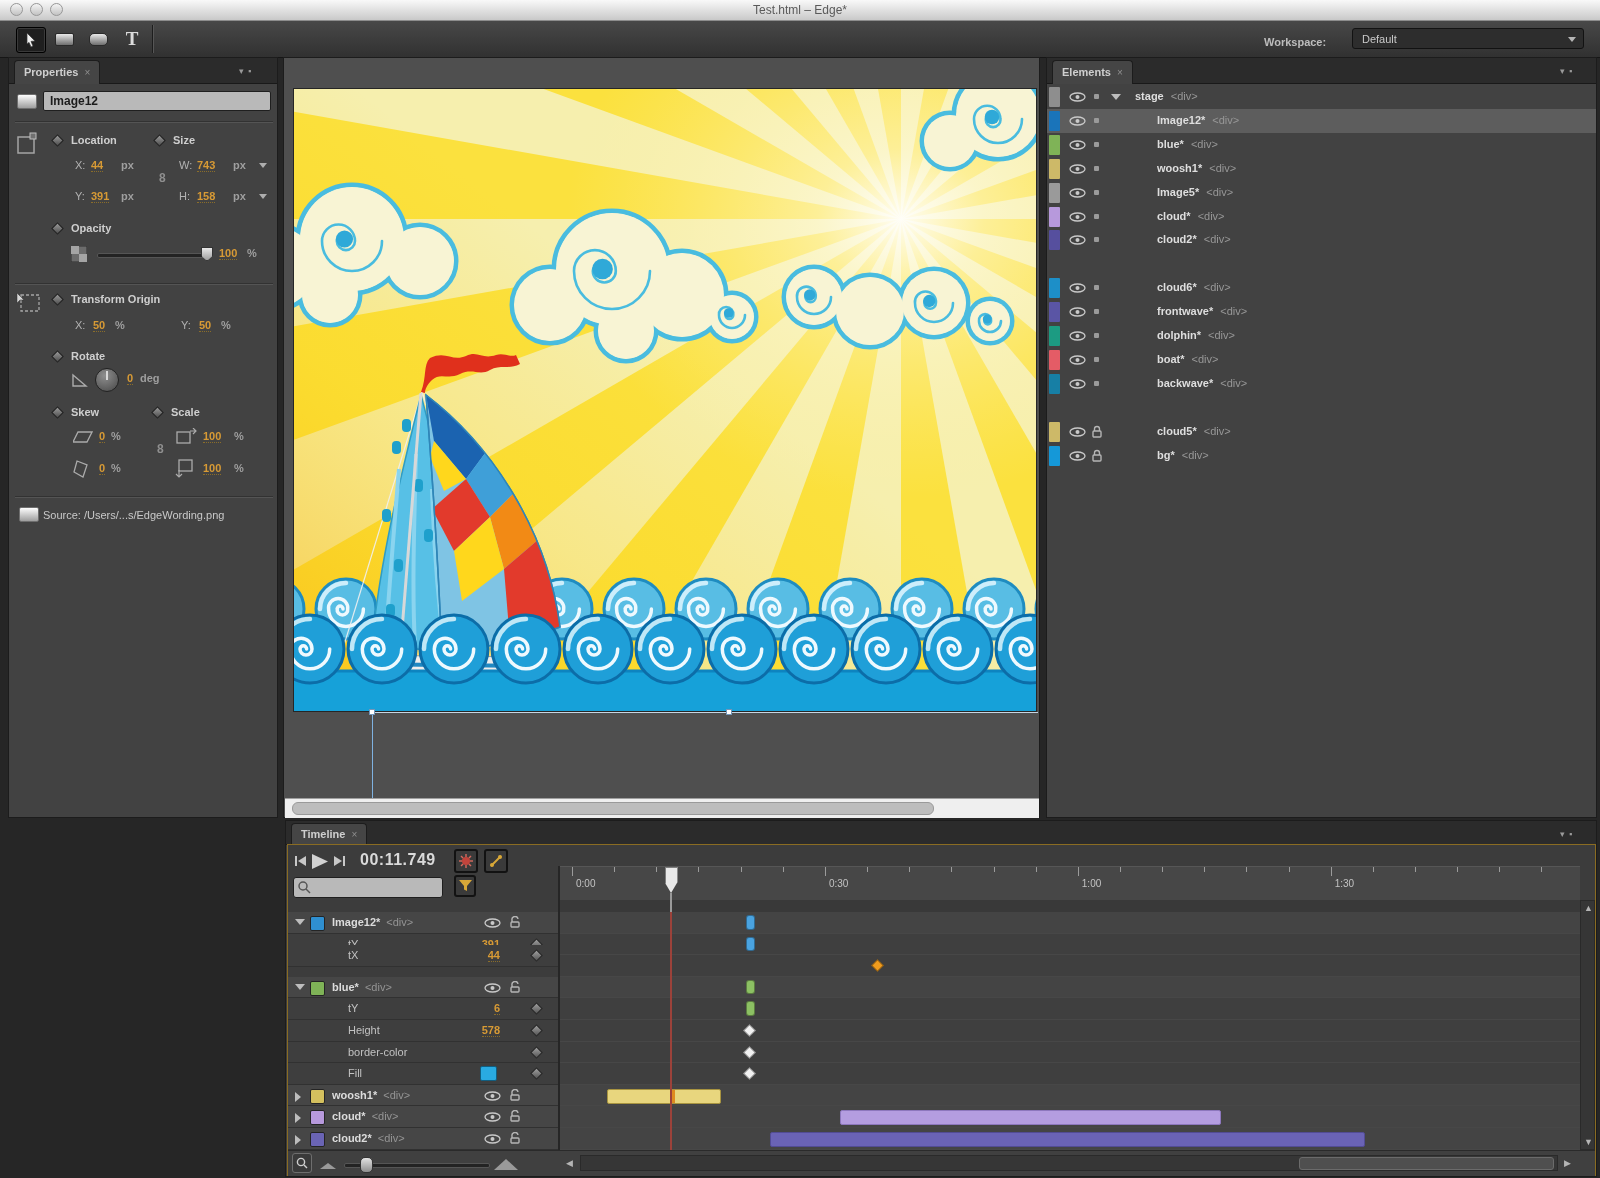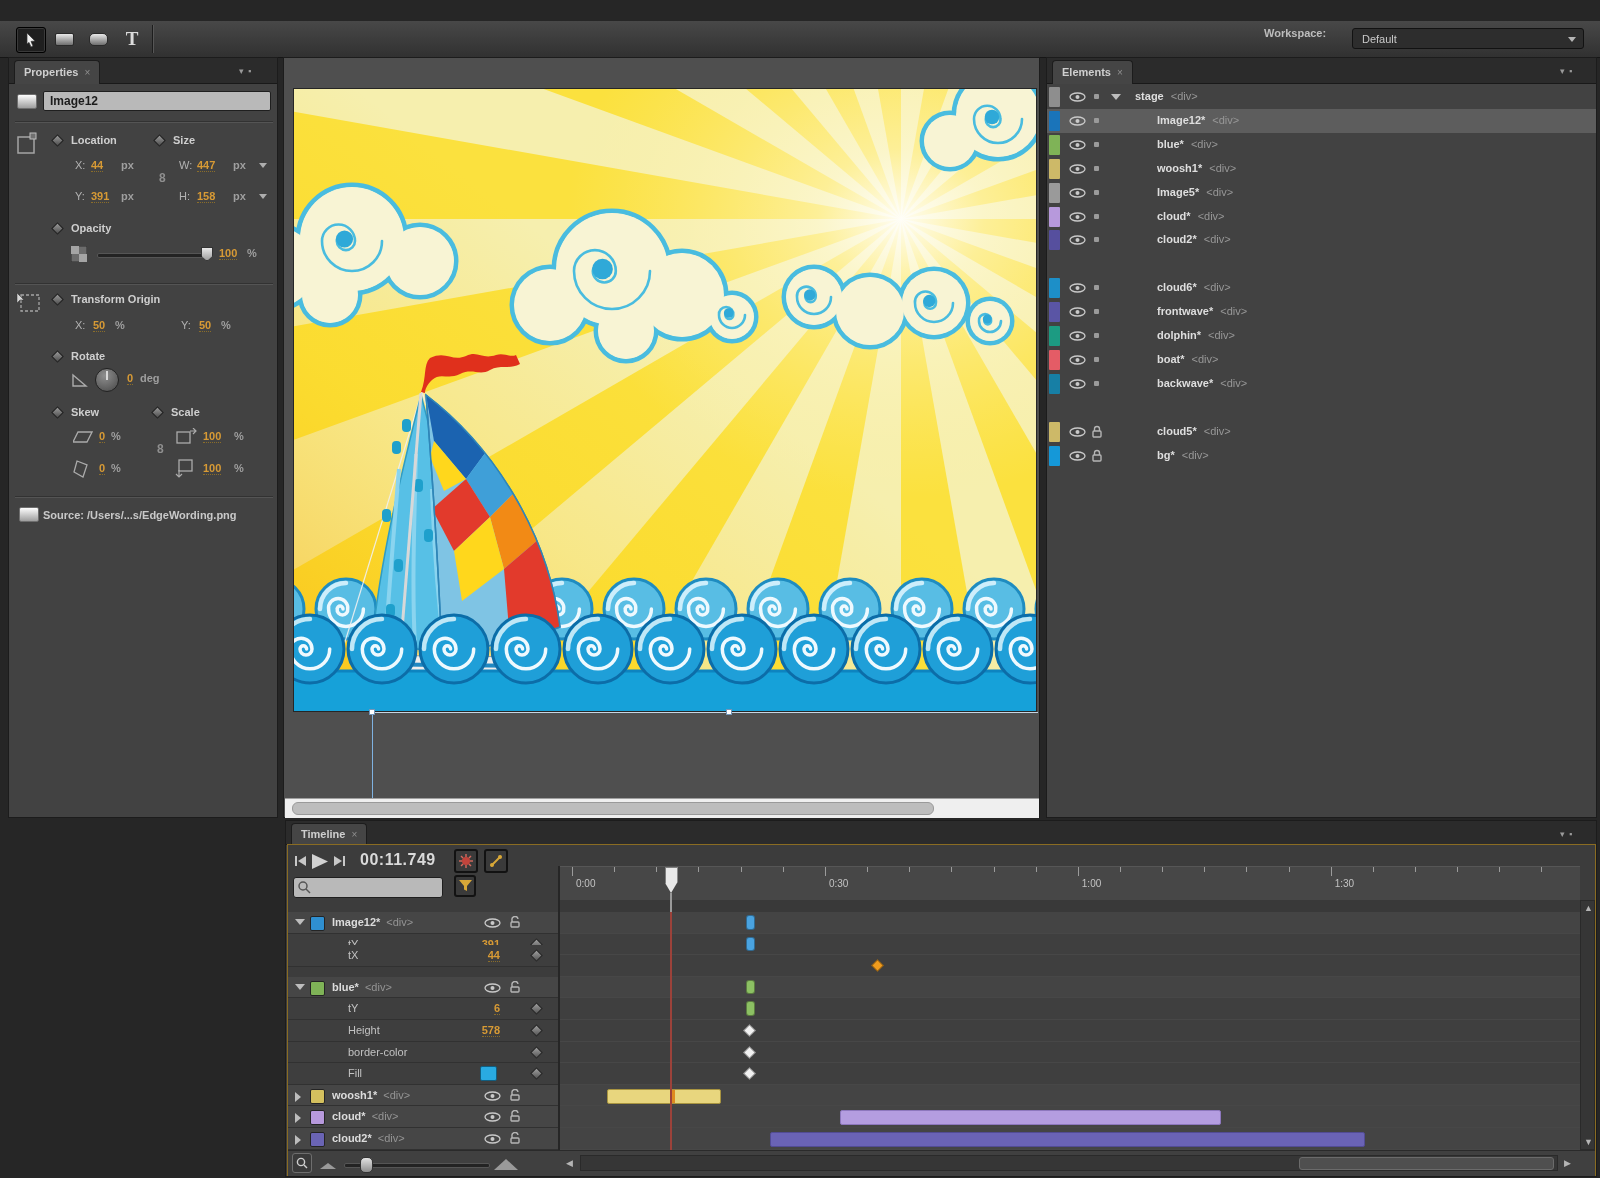--- a/index.html
+++ b/index.html
@@ -18,21 +18,21 @@
 
   
   .toolbar{left:0;top:21px;width:1600px;height:36px;
     background:linear-gradient(#484848,#313131);border-bottom:1px solid #161616;}
   .tool{top:6px;width:28px;height:24px;border-radius:3px;display:flex;align-items:center;justify-content:center;}
   .tool.sel{background:#1f1f1f;border:1px solid #000;box-shadow:inset 0 0 0 1px #3a3a3a;}
   .tool-rect{width:17px;height:11px;border-radius:2px;background:linear-gradient(#e8e8e8,#6f6f6f);border:1px solid #2a2a2a;}
   .tool-rrect{width:17px;height:11px;border-radius:5px;background:linear-gradient(#e8e8e8,#6f6f6f);border:1px solid #2a2a2a;}
   .tool-T{font-family:"Liberation Serif",serif;font-size:19px;color:#dcdcdc;font-weight:bold;}
   .tb-divider{top:4px;width:1px;height:28px;background:#1d1d1d;border-right:1px solid #565656;}
-  .ws-label{top:6px;color:#bdbdbd;font-weight:bold;}
+  .ws-label{top:15px;color:#bdbdbd;font-weight:bold;}
   .ws-select{top:7px;height:21px;background:#2d2d2d;border:1px solid #121212;border-radius:3px;
     color:#c9c9c9;line-height:21px;padding-left:9px;box-sizing:border-box;}
   .ws-arrow{position:absolute;right:7px;top:8px;width:0;height:0;
     border-left:4px solid transparent;border-right:4px solid transparent;border-top:5px solid #b5b5b5;}
 
   
   .panel{background:#424242;border:1px solid #1c1c1c;box-sizing:border-box;}
   .tabbar{position:absolute;left:0;top:0;right:0;height:25px;background:#2b2b2b;border-bottom:1px solid #191919;}
   .tab{position:absolute;left:5px;top:2px;height:23px;padding:0 9px;background:#454545;
     border:1px solid #1c1c1c;border-bottom:none;border-radius:4px 4px 0 0;
@@ -53,21 +53,21 @@
   .field{background:#b9b9b9;border:1px solid #1f1f1f;border-radius:2px;color:#1c1c1c;
     font-family:"Liberation Sans",sans-serif;font-size:12px;font-weight:bold;padding:0 6px;box-sizing:border-box;}
   .chain{color:#8f8f8f;font-size:12px;font-weight:bold;}
   .slider-track{height:3px;background:#232323;border:1px solid #555;border-radius:2px;}
   .slider-thumb{width:10px;height:12px;background:linear-gradient(#e8e8e8,#9f9f9f);
     border:1px solid #333;clip-path:polygon(0 0,100% 0,100% 60%,50% 100%,0 60%);}
   .dial{width:22px;height:22px;border-radius:50%;background:radial-gradient(circle at 40% 30%,#8f8f8f,#474747);
     border:1px solid #222;}
   .dial:before{content:"";position:absolute;left:10px;top:2px;width:2px;height:9px;background:#d8d8d8;}
   .mini-img{width:18px;height:13px;background:linear-gradient(#fdfdfd,#9e9e9e);border:1px solid #6e6e6e;border-radius:2px;}
-  .src-text{color:#c9c9c9;font-weight:bold;}
+  .src-text{color:#c9c9c9;font-weight:normal;}
 
   
   .stage-area{background:#4f4f4f;}
   .stage-canvas{border:1px solid #262626;box-sizing:content-box;background:#f6efae;}
   .hscroll-strip{background:#efefef;border-top:1px solid #9f9f9f;}
   .hscroll-thumb{background:#bdbdbd;border:1px solid #9a9a9a;border-radius:6px;}
   .sel-line{background:rgba(220,238,255,.85);}
   .sel-handle{width:6px;height:6px;background:#fff;border:1px solid #7396b8;box-sizing:border-box;}
   .sel-drop{width:1px;background:#7fb2e0;}
 
@@ -115,20 +115,26 @@
   .scroll-track{position:absolute;background:#363636;border:1px solid #2a2a2a;box-sizing:border-box;}
   .scroll-thumb{position:absolute;background:#4f4f4f;border:1px solid #6b6b6b;border-radius:3px;box-sizing:border-box;}
   .arrow-glyph{color:#b5b5b5;font-size:9px;line-height:14px;}
   .hill{fill:#9a9a9a;}
 </style>
 </head>
 <body>
 
 <div id="app">
 
+  <div class="abs titlebar">
+    <div class="abs tl-dot" style="left:10px"></div>
+    <div class="abs tl-dot" style="left:30px"></div>
+    <div class="abs tl-dot" style="left:50px"></div>
+    <div class="abs win-title">Test.html – Edge*</div>
+  </div>
 
   <div class="abs toolbar">
     <div class="abs tool sel" style="left:16px">
       <svg width="14" height="16" viewBox="0 0 14 16">
         <path d="M3,1 L11,9 L7,9.4 L9,14 L7,15 L5,10.4 L3,12 Z" fill="#f0f0f0" stroke="#333" stroke-width=".7"></path>
       </svg>
     </div>
     <div class="abs tool" style="left:50px">
       <div class="tool-rect"></div>
     </div>
@@ -165,21 +171,21 @@
     </svg>
     <div class="abs p-diamond" style="left:44px;top:78px"></div>
     <span class="abs p-head" style="left:62px;top:76px">Location</span>
     <div class="abs p-diamond" style="left:146px;top:78px"></div>
     <span class="abs p-head" style="left:164px;top:76px">Size</span>
 
     <span class="abs p-label" style="left:66px;top:101px">X:</span>
     <span class="abs p-val" style="left:82px;top:101px">44</span>
     <span class="abs p-unit" style="left:112px;top:101px">px</span>
     <span class="abs p-label" style="left:170px;top:101px">W:</span>
-    <span class="abs p-val" style="left:188px;top:101px">447</span>
+    <span class="abs p-val" style="left:188px;top:101px">743</span>
     <span class="abs p-unit" style="left:224px;top:101px">px</span>
     <div class="abs dd-arrow" style="left:250px;top:105px"></div>
 
     <span class="abs chain" style="left:150px;top:113px">8</span>
 
     <span class="abs p-label" style="left:66px;top:132px">Y:</span>
     <span class="abs p-val" style="left:82px;top:132px">391</span>
     <span class="abs p-unit" style="left:112px;top:132px">px</span>
     <span class="abs p-label" style="left:170px;top:132px">H:</span>
     <span class="abs p-val" style="left:188px;top:132px">158</span>

